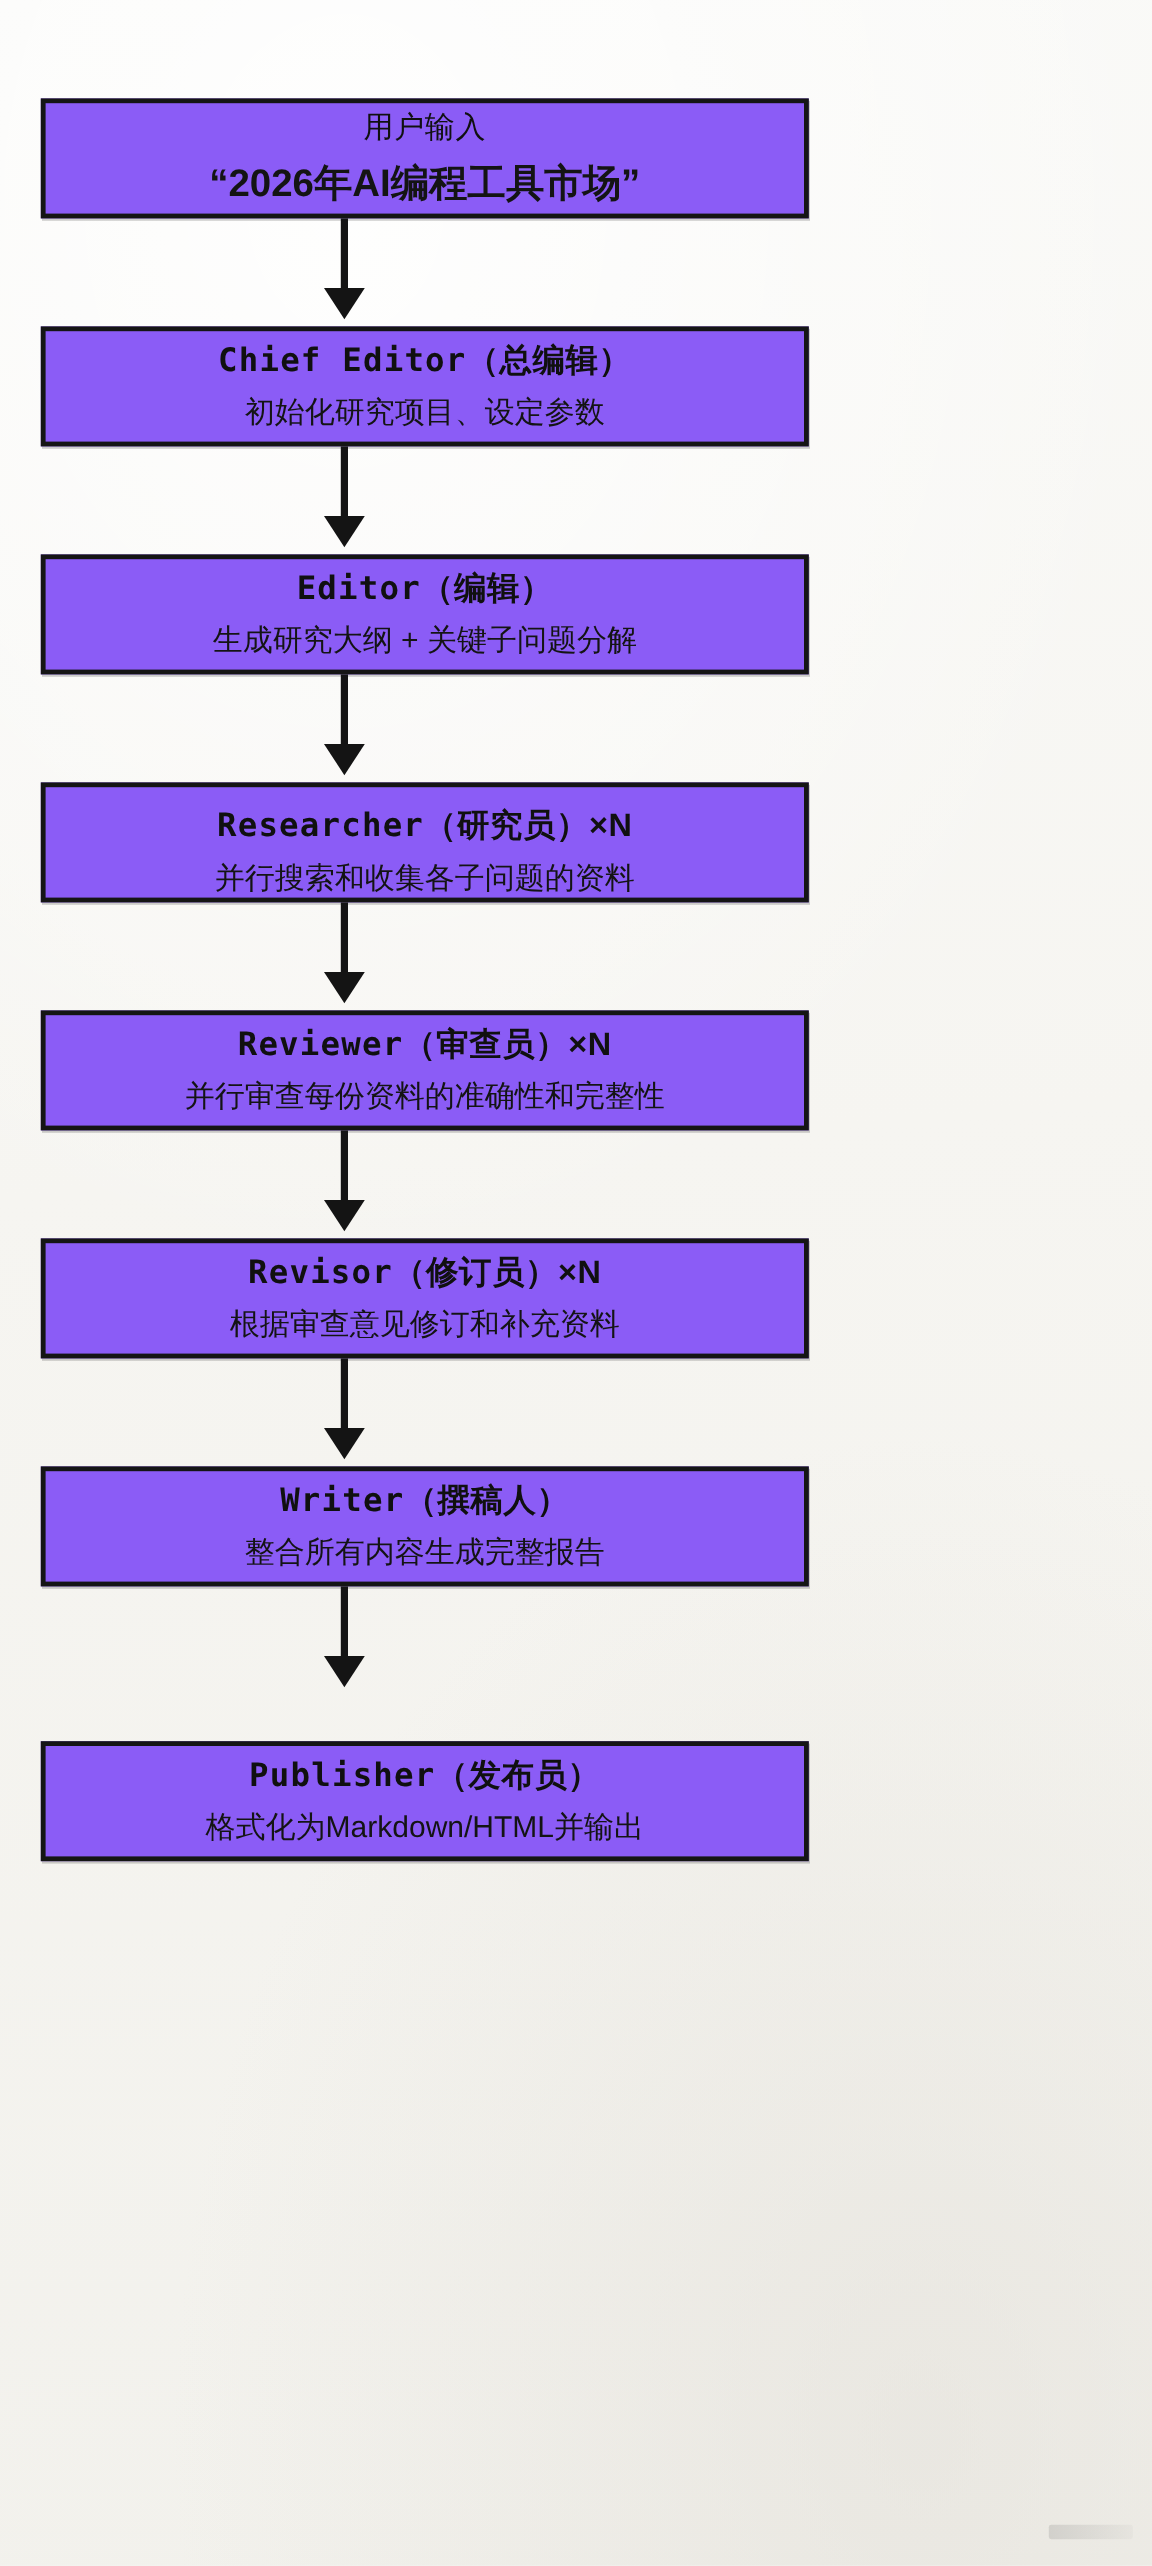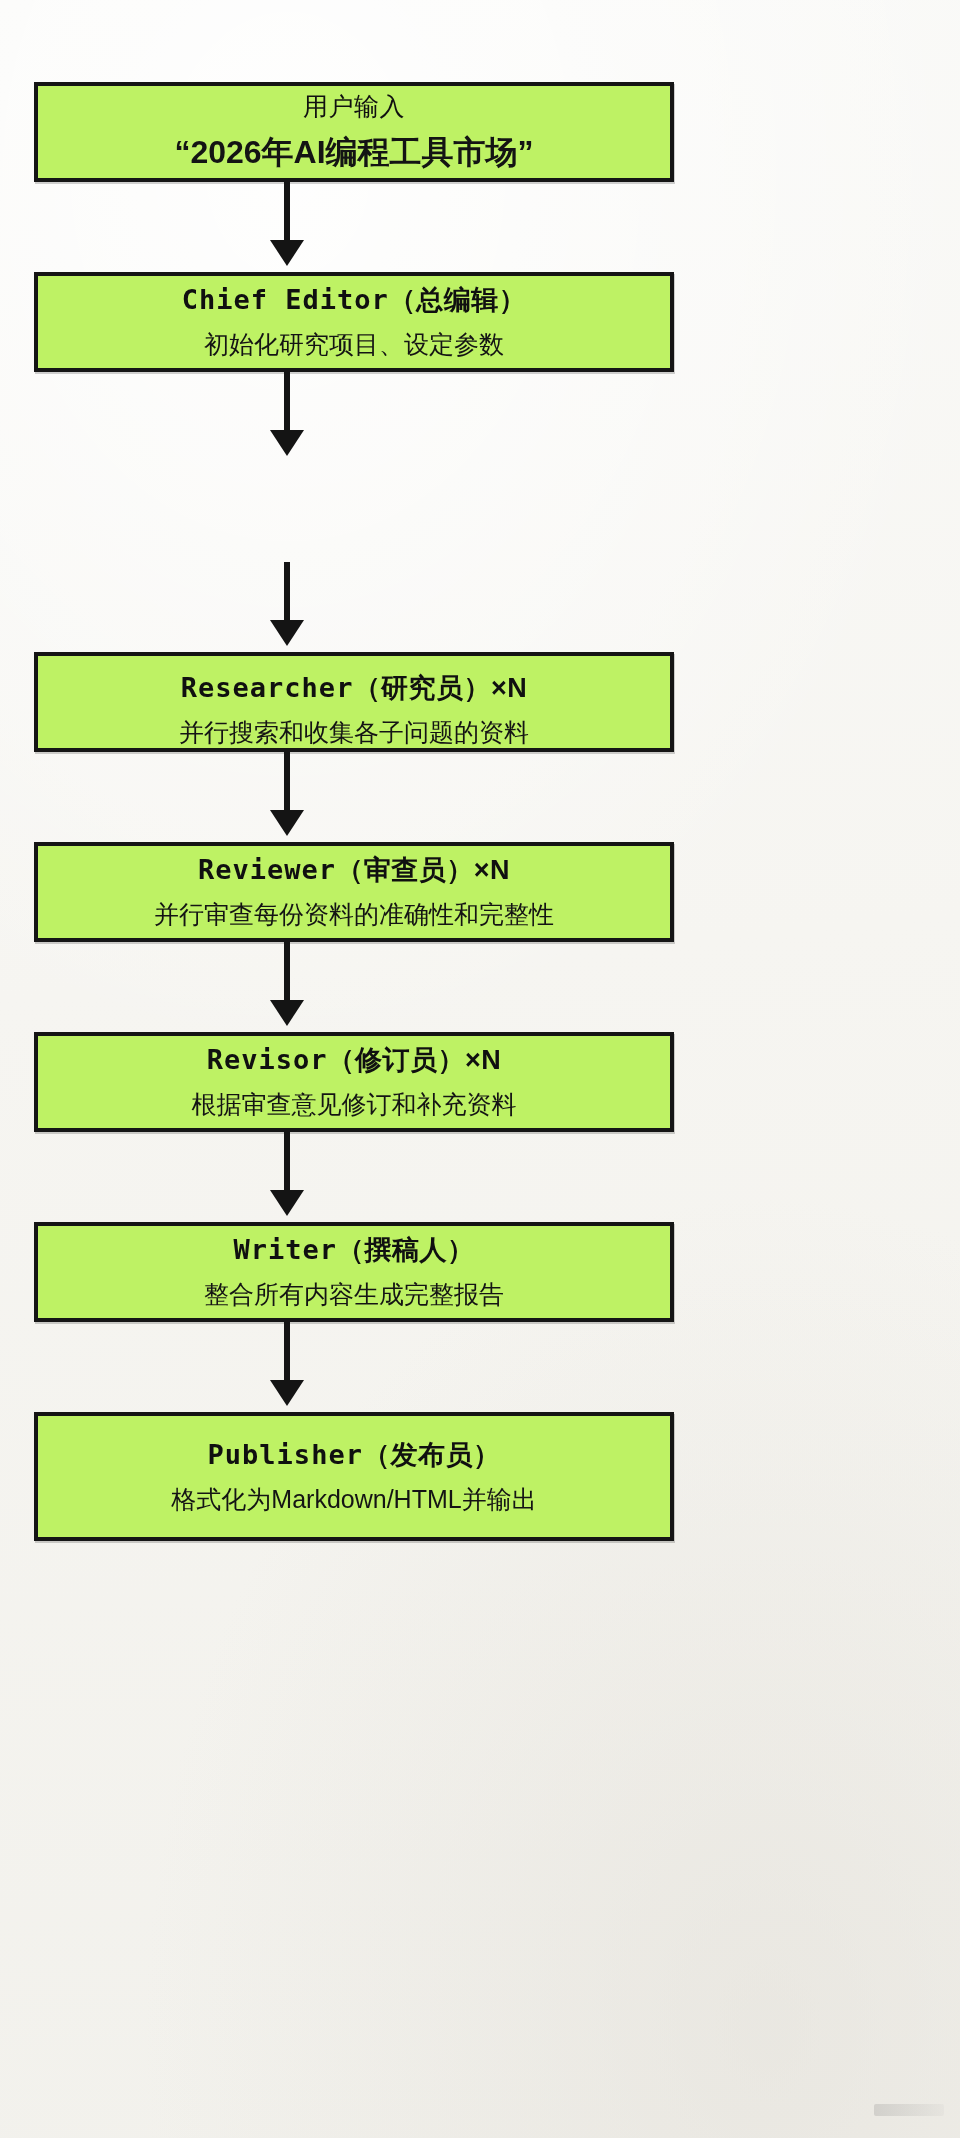--- a/index.html
+++ b/index.html
@@ -31,21 +31,21 @@
     top: 0;
     width: 960px;
     height: 2138px;
   }
 
   .node {
     position: absolute;
     left: 34px;
     width: 640px;
     box-sizing: border-box;
-    background: #bef264;
+    background: #8b5cf6;
     border: 4px solid #151515;
     display: flex;
     flex-direction: column;
     align-items: center;
     justify-content: center;
     box-shadow: 1px 2px 0 rgba(0,0,0,0.18);
   }
 
   .node-title {
     color: #101010;
@@ -125,20 +125,26 @@
   <div class="node" style="top: 272px; height: 100px;">
     <div class="node-title">
       <span class="mono">Chief Editor</span><span>（总编辑）</span>
     </div>
     <div class="node-sub">初始化研究项目、设定参数</div>
   </div>
 
   <div class="connector" style="top: 372px; height: 60px;"></div>
   <div class="arrow-head" style="top: 430px;"></div>
 
+  <div class="node" style="top: 462px; height: 100px;">
+    <div class="node-title">
+      <span class="mono">Editor</span><span>（编辑）</span>
+    </div>
+    <div class="node-sub">生成研究大纲 + 关键子问题分解</div>
+  </div>
 
   <div class="connector" style="top: 562px; height: 60px;"></div>
   <div class="arrow-head" style="top: 620px;"></div>
 
   <div class="node" style="top: 652px; height: 100px; justify-content: flex-end;">
     <div class="node-title">
       <span class="mono">Researcher</span><span>（研究员）×N</span>
     </div>
     <div class="node-sub">并行搜索和收集各子问题的资料</div>
   </div>
@@ -169,21 +175,21 @@
   <div class="node" style="top: 1222px; height: 100px;">
     <div class="node-title">
       <span class="mono">Writer</span><span>（撰稿人）</span>
     </div>
     <div class="node-sub">整合所有内容生成完整报告</div>
   </div>
 
   <div class="connector" style="top: 1322px; height: 60px;"></div>
   <div class="arrow-head" style="top: 1380px;"></div>
 
-  <div class="node" style="top: 1412px; height: 129px;">
+  <div class="node" style="top: 1451px; height: 100px;">
     <div class="node-title">
       <span class="mono">Publisher</span><span>（发布员）</span>
     </div>
     <div class="node-sub">格式化为Markdown/HTML并输出</div>
   </div>
 
   <div class="wm"></div>
 </div>
 
 </body></html>

